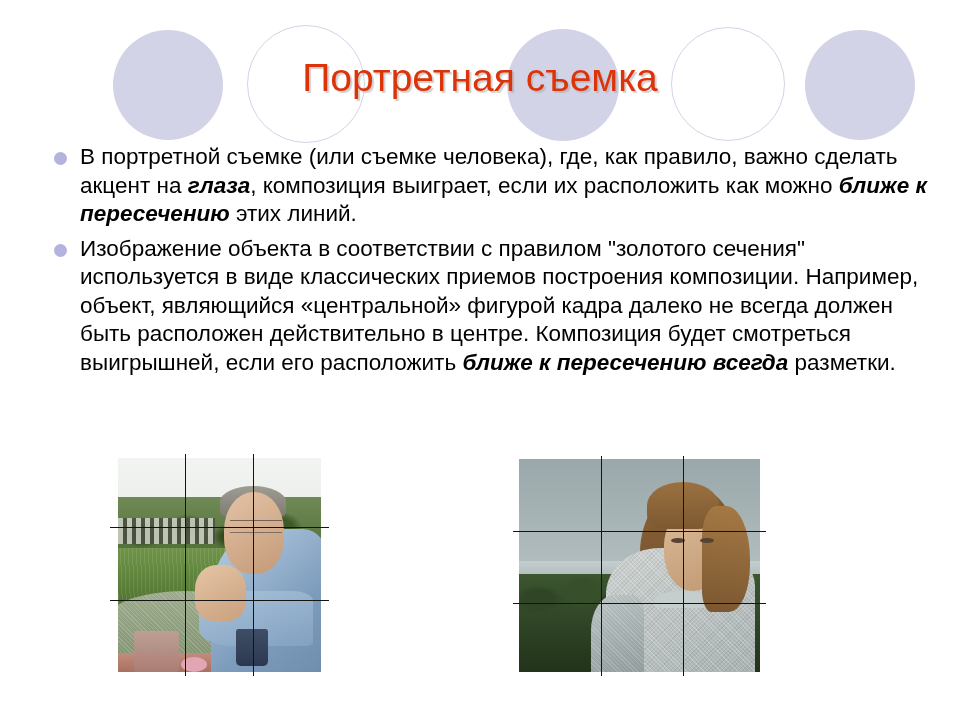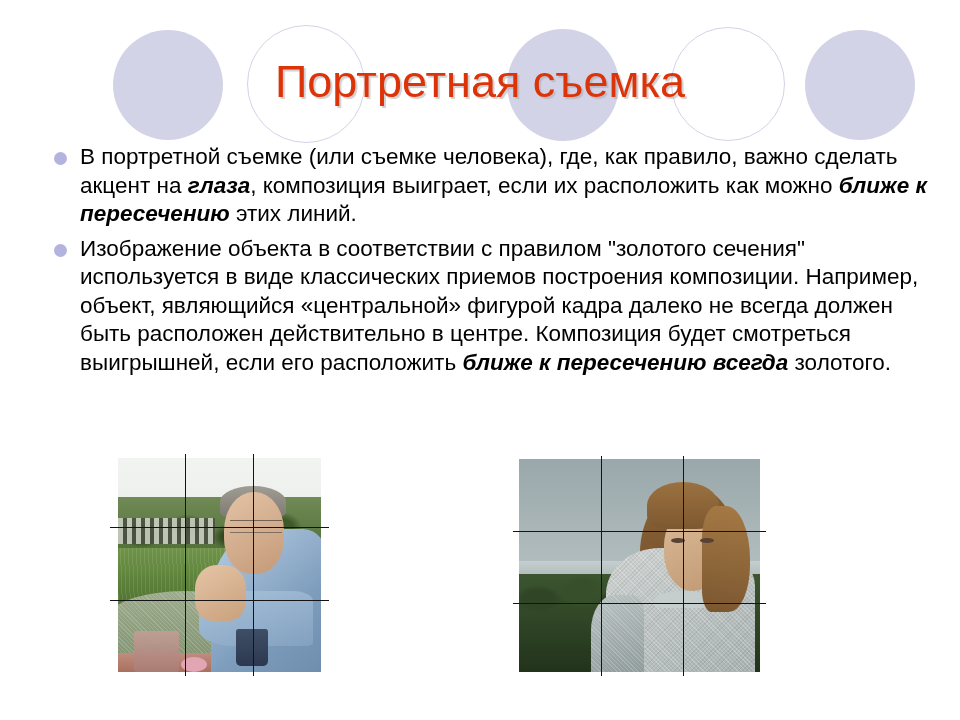--- a/index.html
+++ b/index.html
@@ -31,21 +31,21 @@
   .deco-circle.outlined {
     background: transparent;
     border: 1px solid #d3d3e8;
   }
 
   #slide-title {
     position: absolute;
     left: 0; top: 56px;
     width: 960px;
     text-align: center;
-    font-size: 45px;
+    font-size: 39px;
     font-weight: normal;
     color: #dd3309;
     letter-spacing: 0px;
     text-shadow: 2px 2px 1px rgba(170,170,170,0.55);
     white-space: nowrap;
     z-index: 3;
   }
 
   
   #body-content {
@@ -277,21 +277,21 @@
   <div class="bullet-row">
     <div class="bullet-dot"></div>
     <div class="bullet-text">
       <span>В портретной съемке (или съемке человека), где, как правило, важно сделать акцент на </span><b>глаза</b><span>, композиция выиграет, если их расположить как можно </span><b>ближе к пересечению</b><span> этих линий.</span>
     </div>
   </div>
 
   <div class="bullet-row">
     <div class="bullet-dot"></div>
     <div class="bullet-text">
-      <span>Изображение объекта в соответствии с правилом "золотого сечения" используется в виде классических приемов построения композиции. Например, объект, являющийся «центральной» фигурой кадра далеко не всегда должен быть расположен действительно в центре. Композиция будет смотреться выигрышней, если его расположить </span><b>ближе к пересечению всегда</b><span> золотого.</span>
+      <span>Изображение объекта в соответствии с правилом "золотого сечения" используется в виде классических приемов построения композиции. Например, объект, являющийся «центральной» фигурой кадра далеко не всегда должен быть расположен действительно в центре. Композиция будет смотреться выигрышней, если его расположить </span><b>ближе к пересечению всегда</b><span> разметки.</span>
     </div>
   </div>
 
 </div>
 
 <div class="photo-frame" id="photo-left">
   <div class="photo-inner">
     <div id="ph1-sky"></div>
     <div id="ph1-treeline"></div>
     <div id="ph1-fence"></div>

